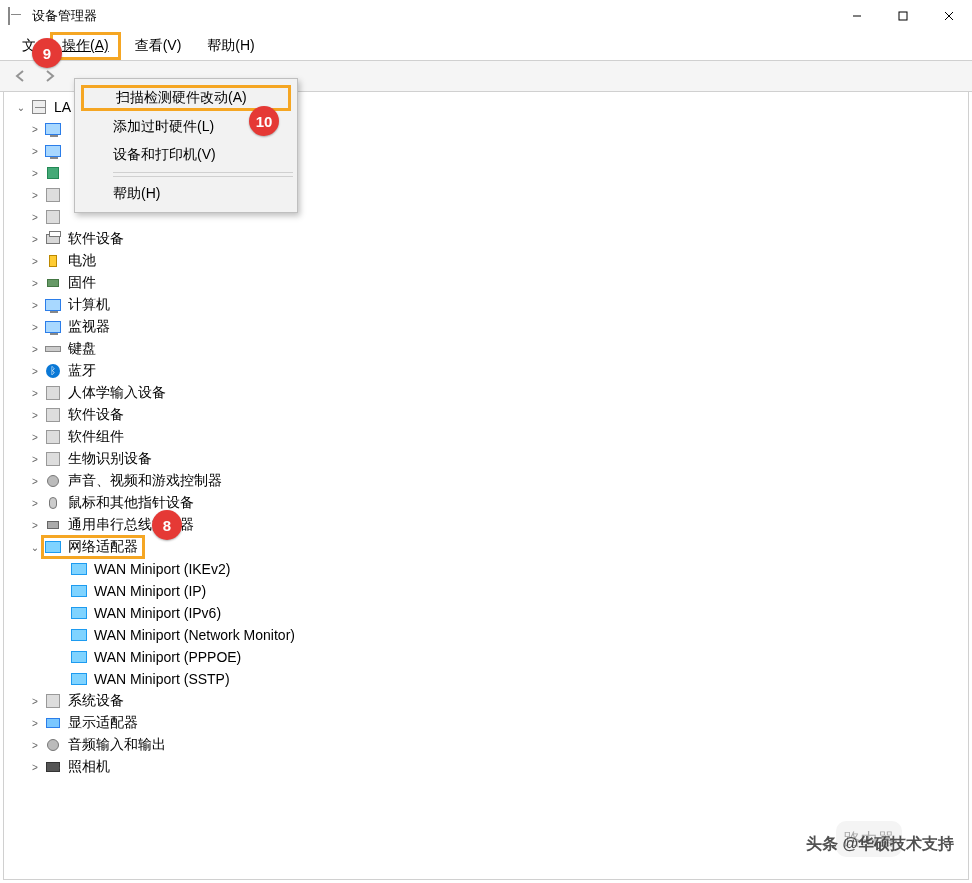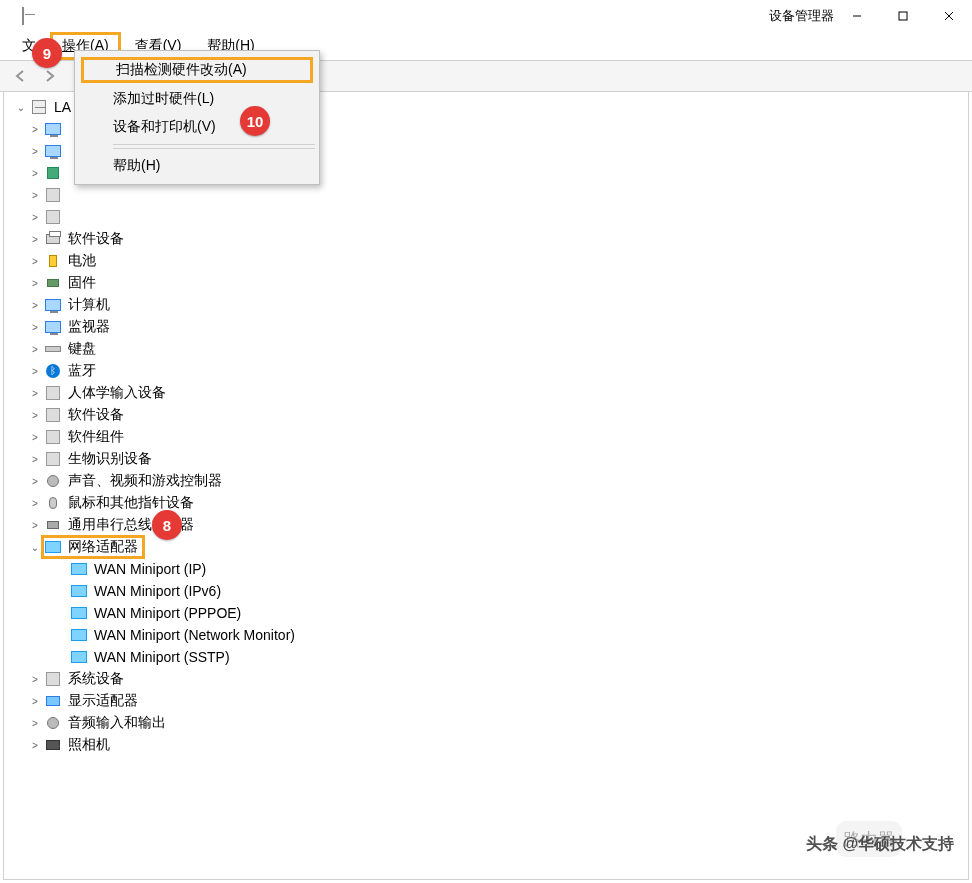--- a/index.html
+++ b/index.html
@@ -12,21 +12,20 @@
     height: 883px;
     overflow: hidden;
     position: relative;
   }
   .window { width: 100%; height: 100%; display: flex; flex-direction: column; }
   .titlebar {
     height: 32px;
     display: flex; align-items: center;
     padding-left: 8px;
     background: #fff;
-    text-align: right;
   }
   .titlebar-icon { width: 16px; height: 16px; margin-right: 8px; }
   .titlebar-text { flex: 1; font-size: 13px; }
   .titlebar-controls { display: flex; }
   .titlebar-btn { width: 46px; height: 32px; display:flex; align-items:center; justify-content:center; }
   .menubar {
     height: 28px; display: flex; align-items: center;
     padding-left: 10px; gap: 2px;
     background: #fff;
     font-size: 14px;
@@ -50,34 +49,34 @@
   }
   .tree { padding: 4px 0 4px 6px; }
   .node { display:flex; align-items:center; height:22px; padding-left:4px; font-size:14px; }
   .node .exp { width:14px; text-align:center; font-size:10px; color:#666; margin-right:2px; }
   .node .icon { width:18px; height:18px; margin-right:6px; flex-shrink:0; display:flex; align-items:center; justify-content:center; }
   .node.level1 { padding-left: 18px; }
   .node.level2 { padding-left: 44px; }
   .highlight-box-row { display:inline-flex; align-items:center; border:3px solid #f5a623; padding:0 4px 0 0; margin-left:-3px;justify-content:center; }
 
   .drop-menu {
-    position:absolute; left:74px; top:50px; width:246px;
+    position:absolute; left:74px; top:78px; width:224px;
     background:#f2f2f2;
     border:1px solid #bfbfbf;
     box-shadow: 2px 3px 6px rgba(0,0,0,0.25);
     z-index: 50;
     padding: 4px 2px;
   }
   .drop-item { height:28px; display:flex; align-items:center; padding-left:36px; font-size:14px; }
   .drop-item.hl { border:3px solid #f5a623; margin:2px 4px; padding-left:32px; height:26px; }
   .drop-sep { height:1px; background:#d0d0d0; margin:3px 2px 3px 36px; }
 
   .badge { position:absolute; width:30px; height:30px; border-radius:50%; background:#e53935; color:#fff; display:flex; align-items:center; justify-content:center; font-weight:bold; font-size:15px; z-index:60; box-shadow:0 1px 2px rgba(0,0,0,0.3); }
   .badge-9 { left:32px; top:38px; }
-  .badge-10 { left:240px; top:106px; }
+  .badge-10 { left:249px; top:106px; }
   .badge-8 { left:152px; top:510px; }
 
   .watermark { position:absolute; right:18px; bottom:28px; font-size:16px; color:#333; font-weight:bold; opacity:0.85; z-index:5; }
   .watermark-logo { position:absolute; right:70px; bottom:26px; width:66px; height:36px; border-radius:10px; background:rgba(200,200,200,0.4); opacity:0.5; z-index:4; font-size:17px; color:#555; display:flex; align-items:center; justify-content:center; }
 
   
   .ico-monitor{ width:16px; height:12px; border:1px solid #2b7de9; background:#a8d8ff; position:relative;}
   .ico-monitor::after{content:"";position:absolute;bottom:-3px;left:4px;width:8px;height:2px;background:#888;}
   .ico-net{ width:16px; height:12px; border:1px solid #1d9bf0; background:#7fd3ff;}
   .ico-generic{ width:14px; height:14px; background:#ddd; border:1px solid #999;}
@@ -293,42 +292,49 @@
               <span class="ico-net"></span>
             </span>
             <span>网络适配器</span>
           </span>
         </div>
         <div class="node level2">
           <span class="exp"></span>
           <span class="icon">
             <span class="ico-net"></span>
           </span>
+          <span>WAN Miniport (IKEv2)</span>
+        </div>
+        <div class="node level2">
+          <span class="exp"></span>
+          <span class="icon">
+            <span class="ico-net"></span>
+          </span>
           <span>WAN Miniport (IP)</span>
         </div>
         <div class="node level2">
           <span class="exp"></span>
           <span class="icon">
             <span class="ico-net"></span>
           </span>
           <span>WAN Miniport (IPv6)</span>
         </div>
         <div class="node level2">
           <span class="exp"></span>
           <span class="icon">
             <span class="ico-net"></span>
           </span>
+          <span>WAN Miniport (Network Monitor)</span>
+        </div>
+        <div class="node level2">
+          <span class="exp"></span>
+          <span class="icon">
+            <span class="ico-net"></span>
+          </span>
           <span>WAN Miniport (PPPOE)</span>
-        </div>
-        <div class="node level2">
-          <span class="exp"></span>
-          <span class="icon">
-            <span class="ico-net"></span>
-          </span>
-          <span>WAN Miniport (Network Monitor)</span>
         </div>
         <div class="node level2">
           <span class="exp"></span>
           <span class="icon">
             <span class="ico-net"></span>
           </span>
           <span>WAN Miniport (SSTP)</span>
         </div>
         <div class="node level1">
           <span class="exp">&gt;</span>

